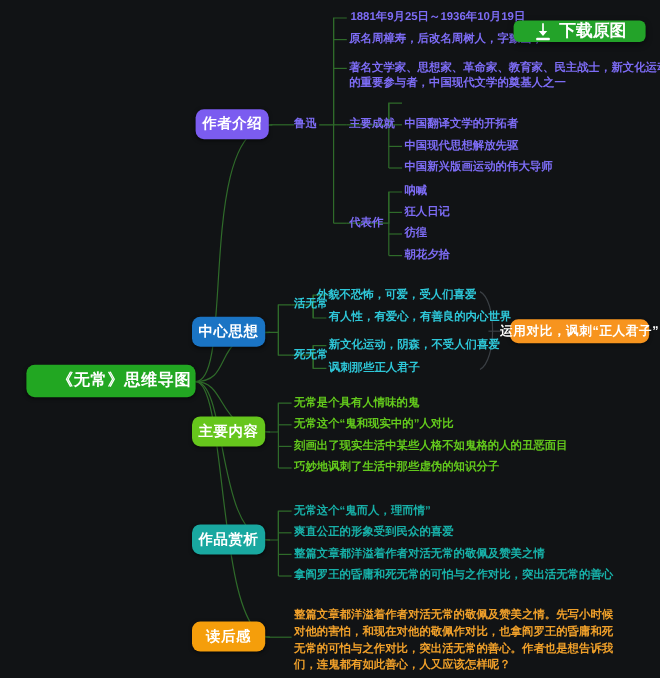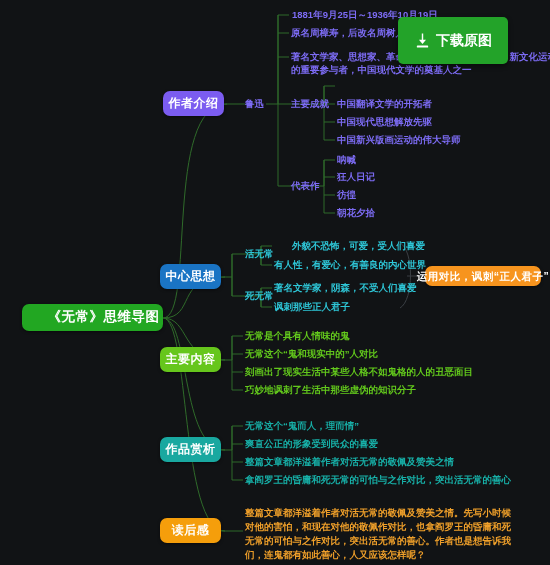--- a/index.html
+++ b/index.html
@@ -44,21 +44,21 @@
   }
   .t-purple{color:#7d6cf5;}
   .t-cyan{color:#2ec7d8;}
   .t-green{color:#63c91c;}
   .t-teal{color:#17b0a8;}
   .t-orange{color:#f0a02a;}
   .wrap{white-space:normal;}
 
   .dlbtn{
     position:absolute;
-    left:398px;top:17px;width:110px;height:47px;
+    left:428px;top:17px;width:110px;height:18px;
     background:#23a329;
     border-radius:5px;
     display:flex;align-items:center;justify-content:center;gap:5px;
     color:#ffffff;font-size:14px;font-weight:bold;
     cursor:pointer;
     box-shadow:0 2px 5px rgba(0,0,0,.45);
     z-index:20;
   }
   .dlbtn svg{display:block;}
 </style>
@@ -149,25 +149,25 @@
 
   <div class="txt t-purple" style="left:291px;top:179px;">代表作</div>
   <div class="txt t-purple" style="left:337px;top:153px;">呐喊</div>
   <div class="txt t-purple" style="left:337px;top:170px;">狂人日记</div>
   <div class="txt t-purple" style="left:337px;top:188px;">彷徨</div>
   <div class="txt t-purple" style="left:337px;top:206px;">朝花夕拾</div>
 
   <div class="node boxnode b-blue" style="left:160px;top:264px;width:61px;height:25px;">中心思想</div>
 
   <div class="txt t-cyan" style="left:245px;top:247px;">活无常</div>
-  <div class="txt t-cyan" style="left:292px;top:239px;">外貌不恐怖，可爱，受人们喜爱</div>
+  <div class="txt t-cyan" style="left:264px;top:239px;font-family:Liberation Mono, monospace;">外貌不恐怖，可爱，受人们喜爱</div>
   <div class="txt t-cyan" style="left:274px;top:258px;">有人性，有爱心，有善良的内心世界</div>
 
   <div class="txt t-cyan" style="left:245px;top:289px;">死无常</div>
-  <div class="txt t-cyan" style="left:274px;top:281px;">著名文学家，阴森，不受人们喜爱</div>
+  <div class="txt t-cyan" style="left:274px;top:281px;">新文化运动，阴森，不受人们喜爱</div>
   <div class="txt t-cyan" style="left:274px;top:300px;">讽刺那些正人君子</div>
 
   <div class="node boxnode b-orange2" style="left:425px;top:266px;width:116px;height:20px;">运用对比，讽刺“正人君子”</div>
 
   <div class="node boxnode b-green" style="left:160px;top:347px;width:61px;height:25px;">主要内容</div>
   <div class="txt t-green" style="left:245px;top:329px;">无常是个具有人情味的鬼</div>
   <div class="txt t-green" style="left:245px;top:347px;">无常这个“鬼和现实中的”人对比</div>
   <div class="txt t-green" style="left:245px;top:365px;">刻画出了现实生活中某些人格不如鬼格的人的丑恶面目</div>
   <div class="txt t-green" style="left:245px;top:383px;">巧妙地讽刺了生活中那些虚伪的知识分子</div>
 

